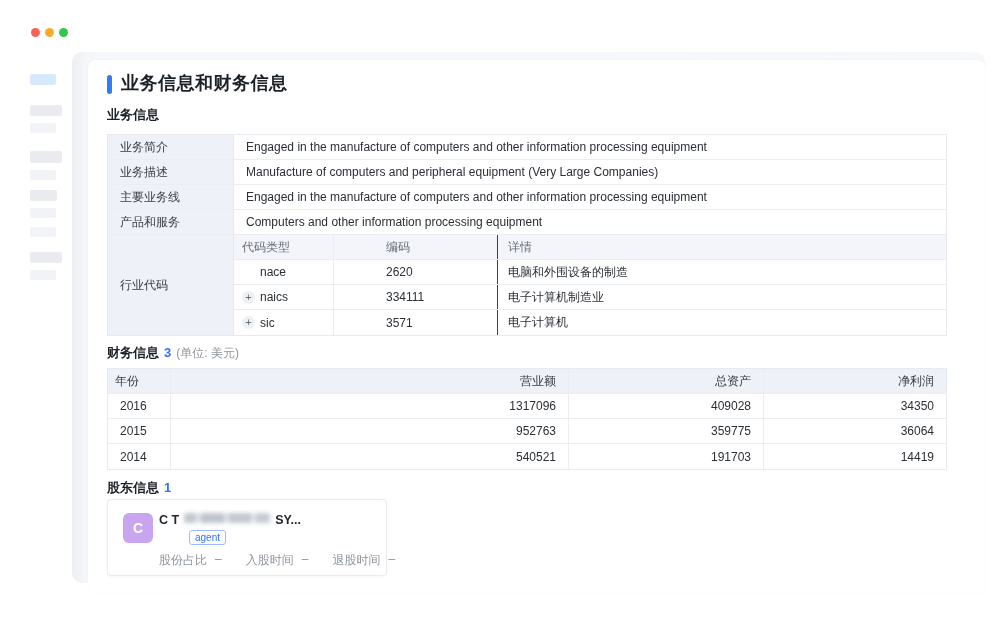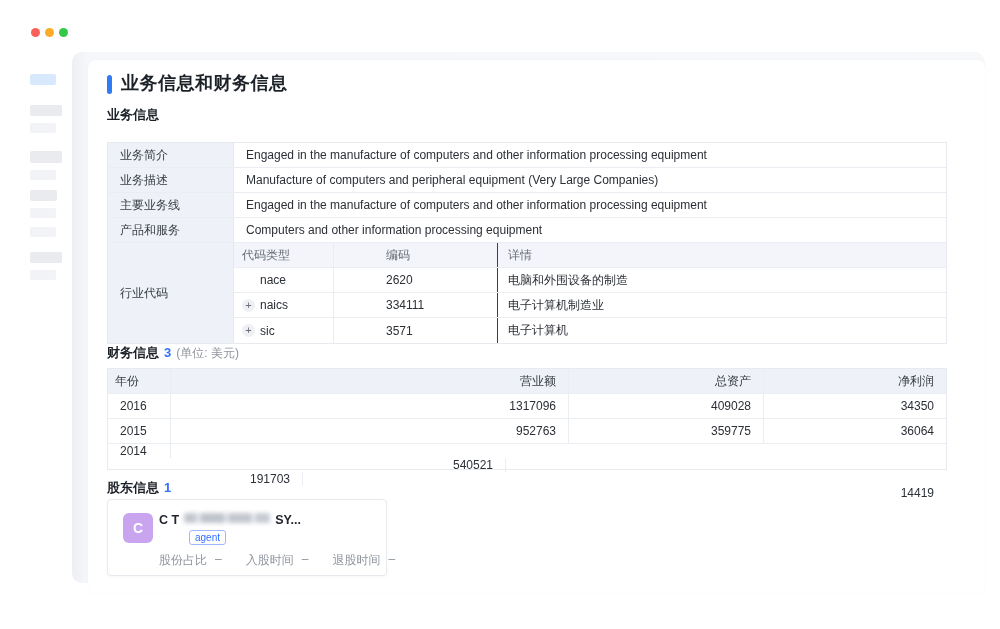--- a/index.html
+++ b/index.html
@@ -24,21 +24,21 @@
 
   
   .title-bar { position:absolute; left:19px; top:15px; width:5px; height:19px; border-radius:2.5px; background:#2f7cf6; }
   .page-title { position:absolute; left:33px; top:11px; font-size:18px; font-weight:bold; color:#1c2128; letter-spacing:.5px; }
 
   .section-label { position:absolute; left:19px; font-size:13px; font-weight:bold; color:#1c2128; white-space:nowrap; }
   .count { color:#3370ff; margin-left:5px; }
   .unit-note { color:#8f959e; font-weight:normal; font-size:12px; margin-left:5px; }
 
   
-  .biz-table { position:absolute; left:19px; top:82px; width:840px; border:1px solid #e7eaef; font-size:12px; background:#fff; }
+  .biz-table { position:absolute; left:19px; top:74px; width:840px; border:1px solid #e7eaef; font-size:12px; background:#fff; }
   .brow { display:flex; border-bottom:1px solid #eaedf2; min-height:25px; }
   .brow:last-child { border-bottom:none; }
   .bcell-label { width:126px; flex:none; background:#eef1f7; color:#363b42; padding:0 12px;
                  display:flex; align-items:center; border-right:1px solid #e4e8ef; }
   .bcell-value { flex:1; color:#2b2f36; padding:0 12px; display:flex; align-items:center; }
   .bcell-value.sub { padding:0; display:block; }
 
   
   .crow { display:flex; height:25px; border-bottom:1px solid #eaedf2; }
   .crow:last-child { border-bottom:none; }
@@ -48,21 +48,21 @@
   .cc-detail { flex:1; padding:0 10px; }
   .crow.head { background:#f3f5fa; }
   .crow.head .ccell { color:#676d76; }
   .expand-btn { width:13px; height:13px; border-radius:50%; background:#eef0f4; color:#676d76;
                 font-size:11px; line-height:12px; text-align:center; margin-right:5px; flex:none; cursor:pointer; }
   .type-indent { margin-left:18px; }
 
   
   .fin-table { position:absolute; left:19px; top:308px; width:840px; border:1px solid #e7eaef; font-size:12px; background:#fff; }
   .frow { display:flex; height:25px; border-bottom:1px solid #eaedf2; }
-  .frow:last-child { border-bottom:none;flex-direction:column; }
+  .frow:last-child { border-bottom:none; }
   .fcell { display:flex; align-items:center; padding:0 12px; border-right:1px solid #eaedf2; color:#2b2f36; }
   .fcell:last-child { border-right:none; }
   .f-year { width:63px; }
   .f-rev { width:398px; justify-content:flex-end; }
   .f-assets { width:195px; justify-content:flex-end; }
   .f-profit { flex:1; justify-content:flex-end; }
   .frow.head { background:#eef1f7; }
   .frow.head .fcell { color:#363b42;padding-left:7px; }
 
   

